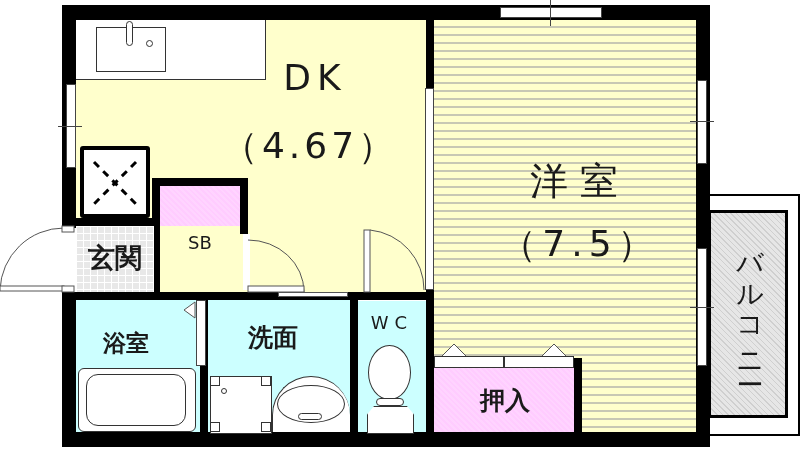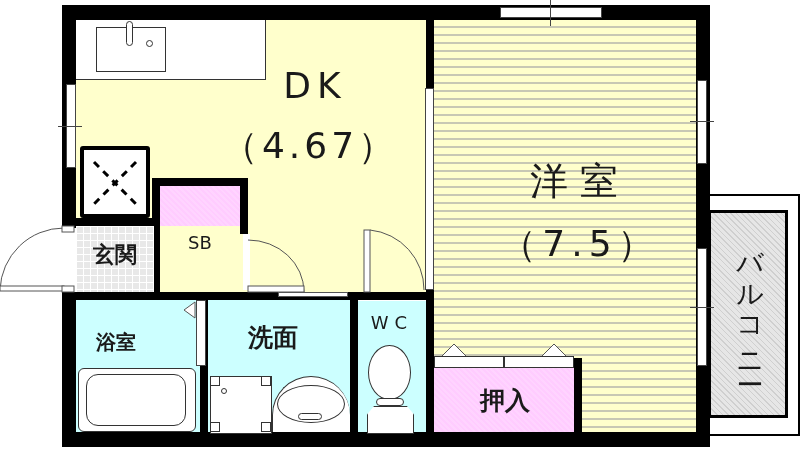--- a/index.html
+++ b/index.html
@@ -112,23 +112,23 @@
 <div class="abs" style="left:376px;top:398px;width:28px;height:8px;border:1px solid #333;border-radius:4px;background:#fff;"></div>
 <div class="abs" style="left:367px;top:406px;width:47px;height:28px;border:1px solid #333;background:#fff;clip-path:polygon(15% 0,85% 0,100% 30%,100% 100%,0 100%,0 30%);"></div>
 
 <div class="fixture" style="left:434px;top:356px;width:70px;height:12px;"></div>
 <div class="fixture" style="left:504px;top:356px;width:70px;height:12px;"></div>
 <svg style="left:434px;top:340px;" width="140" height="18">
   <polyline points="8,16 20,4 32,16" fill="#fff" stroke="#555" stroke-width="1"></polyline>
   <polyline points="108,16 120,4 132,16" fill="#fff" stroke="#555" stroke-width="1"></polyline>
 </svg>
 
-<div class="label" style="left:270px;top:68px;width:90px;font-size:36px;letter-spacing:6px;">DK</div>
+<div class="label" style="left:270px;top:60px;width:90px;font-size:36px;letter-spacing:6px;">DK</div>
 <div class="label" style="left:210px;top:128px;width:200px;font-size:36px;letter-spacing:4px;">（4.67）</div>
 <div class="label" style="left:520px;top:162px;width:120px;font-size:38px;letter-spacing:12px;">洋室</div>
 <div class="label" style="left:490px;top:226px;width:180px;font-size:36px;letter-spacing:6px;">（7.5）</div>
-<div class="label" style="left:80px;top:244px;width:70px;font-size:22px;font-weight:bold;">玄関</div>
+<div class="label" style="left:80px;top:244px;width:70px;font-size:27px;font-weight:bold;">玄関</div>
 <div class="label" style="left:160px;top:198px;width:80px;font-size:18px;margin-top:36px;">SB</div>
-<div class="label" style="left:76px;top:332px;width:80px;font-size:20px;font-weight:bold;">浴室</div>
+<div class="label" style="left:86px;top:332px;width:80px;font-size:23px;font-weight:bold;">浴室</div>
 <div class="label" style="left:228px;top:325px;width:90px;font-size:25px;font-weight:bold;">洗面</div>
 <div class="label" style="left:362px;top:314px;width:60px;font-size:18px;letter-spacing:6px;">WC</div>
 <div class="label" style="left:460px;top:388px;width:90px;font-size:25px;font-weight:bold;">押入</div>
 <div class="label" style="left:734px;top:232px;width:30px;font-size:27px;writing-mode:vertical-rl;letter-spacing:4px;">バルコニー</div>
 
 </body></html>

